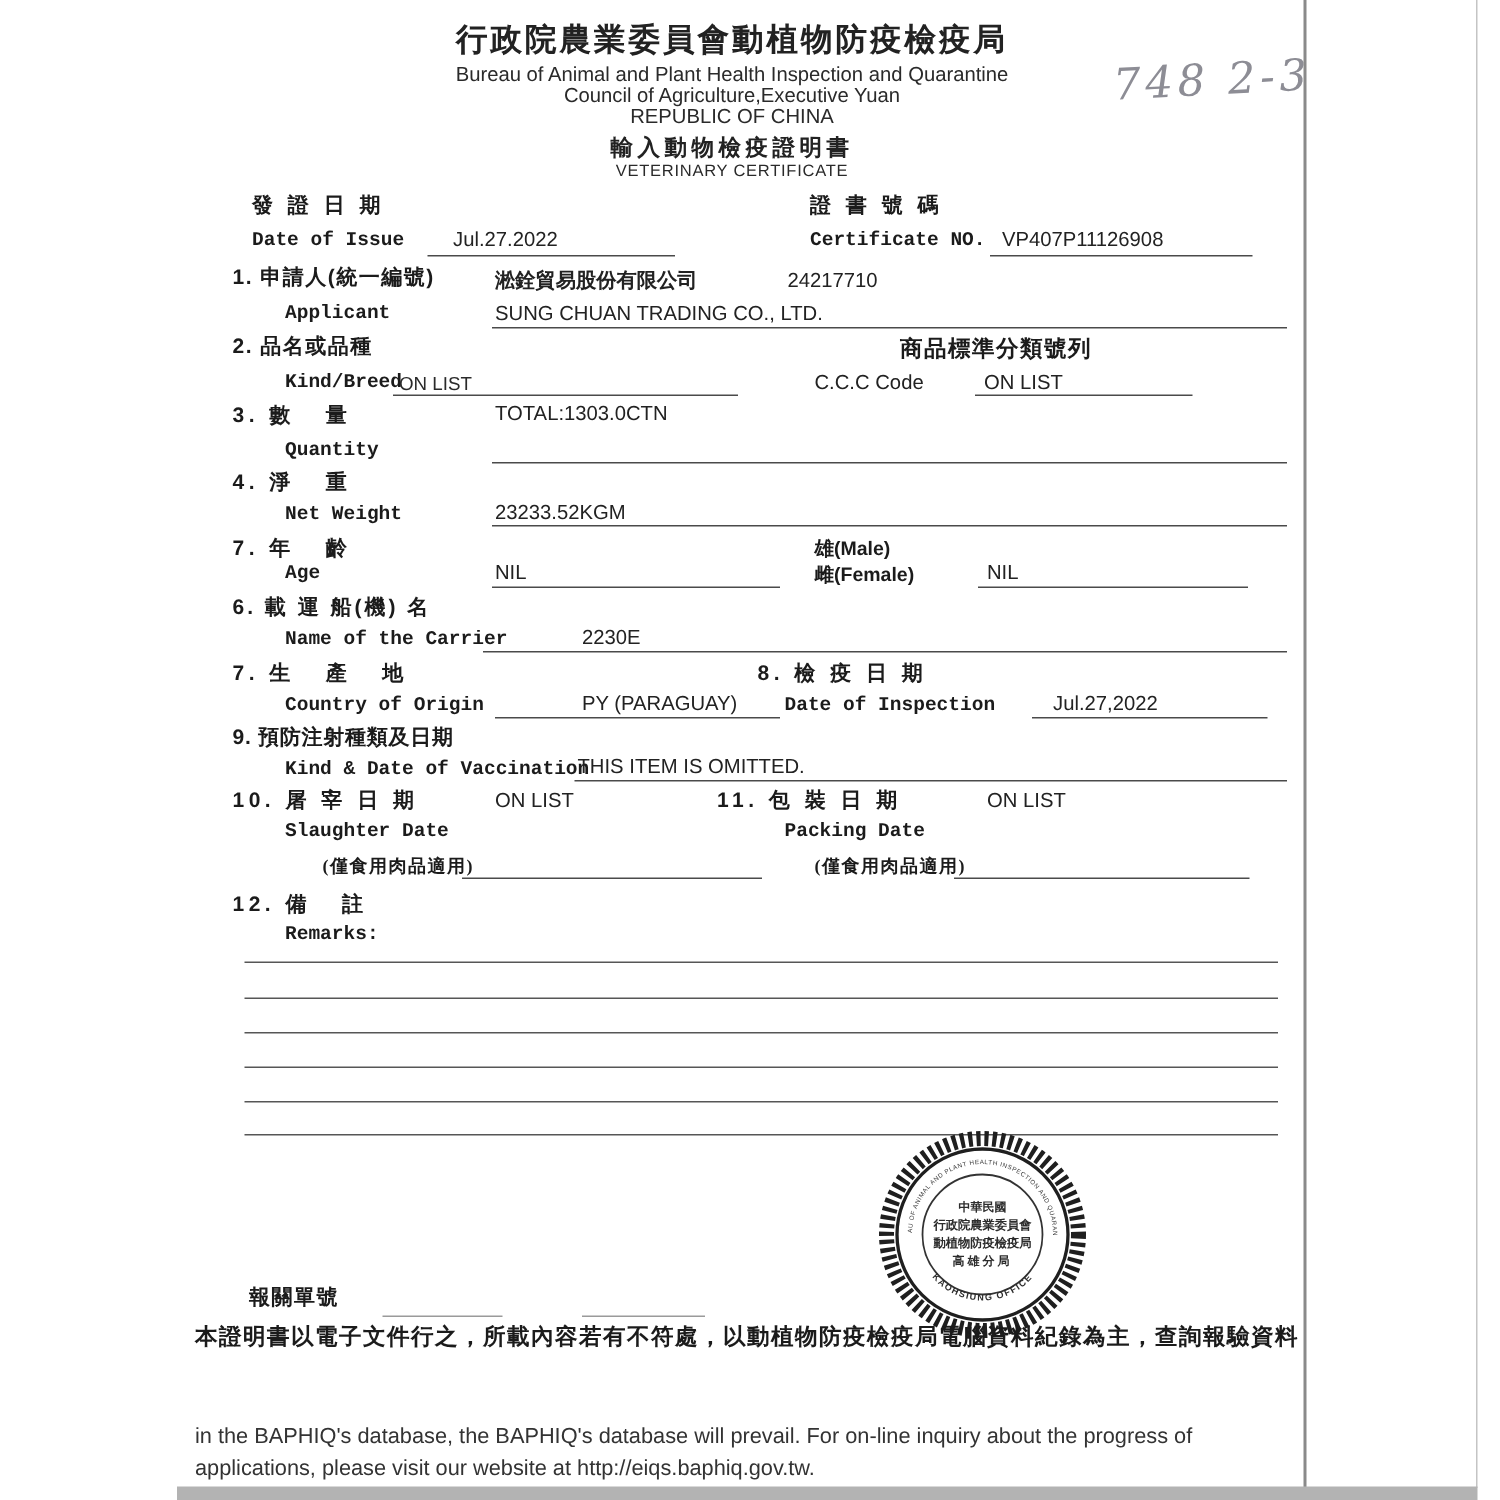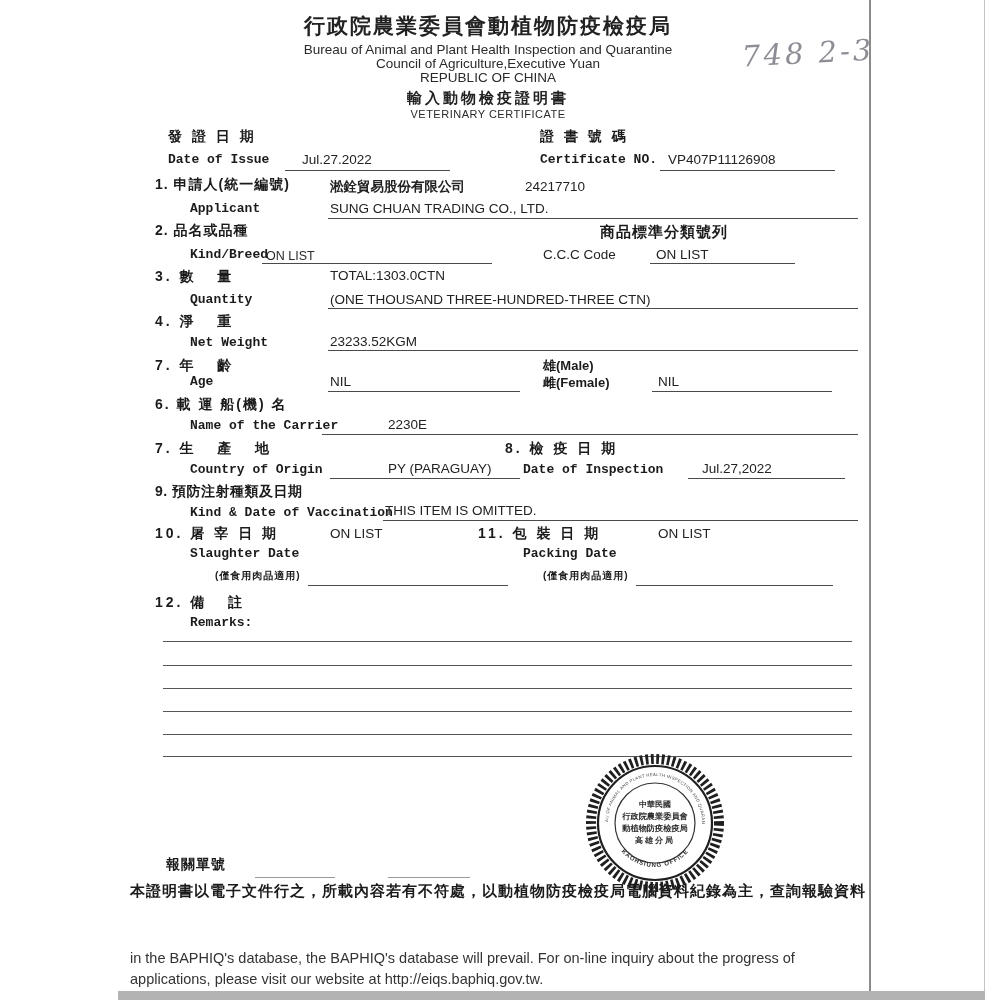--- a/index.html
+++ b/index.html
@@ -9,21 +9,21 @@
     font-family:"Liberation Sans","DejaVu Sans",sans-serif;
     color:#1c1c1c; overflow:hidden;
   }
   .abs { position:absolute; white-space:pre; }
   .center { text-align:center; left:0; width:976px; }
   .zh-head { font-weight:bold; font-size:21px; letter-spacing:2px; color:#222; }
   .en-head { font-size:13.5px; color:#2a2a2a; }
   .zh-title { font-weight:bold; font-size:15px; letter-spacing:3px; color:#222; }
   .en-title { font-size:11px; letter-spacing:0.5px; color:#2a2a2a; }
   .zh-label { font-weight:bold; font-size:14px; letter-spacing:3px; color:#1b1b1b; }
-  .zh-small { font-weight:bold; font-size:10px; letter-spacing:1px; color:#1b1b1b; }
+  .zh-small { font-weight:bold; font-size:12px; letter-spacing:1px; color:#1b1b1b;font-family:Liberation Serif, serif; }
   .en-label { font-family:"Liberation Mono","DejaVu Sans Mono",monospace; font-weight:bold; font-size:13px; color:#1b1b1b; }
   .value { font-size:13.5px; color:#222; }
   .value-sm { font-size:12.5px; color:#2a2a2a; }
   .uline { position:absolute; height:0; border-bottom:1.5px solid #4a4a4a; }
   .hairline { position:absolute; height:0; border-bottom:1px solid #9a9a9a; }
   .remark-line { position:absolute; left:163px; width:689px; height:0; border-bottom:1.5px solid #565656; }
   .handwrite {
     font-family:"DejaVu Serif","Liberation Serif",serif; font-style:italic;
     font-size:29px; color:#8d8d95; letter-spacing:3px; transform:rotate(-3deg);
   }
@@ -67,21 +67,20 @@
   <div class="abs en-label" style="left:190px; top:247px">Kind/Breed</div>
   <div class="abs value-sm" style="left:266px; top:249px">ON LIST</div>
   <div class="uline" style="left:262px; top:263px; width:230px"></div>
   <div class="abs value" style="left:543px; top:247px">C.C.C Code</div>
   <div class="abs value" style="left:656px; top:247px">ON LIST</div>
   <div class="uline" style="left:650px; top:263px; width:145px"></div>
 
   <div class="abs zh-label" style="left:155px; top:268px">3. 數   量</div>
   <div class="abs value" style="left:330px; top:268px">TOTAL:1303.0CTN</div>
   <div class="abs en-label" style="left:190px; top:292px">Quantity</div>
-  <div class="abs value" style="left:330px; top:292px">(ONE THOUSAND THREE-HUNDRED-THREE CTN)</div>
   <div class="uline" style="left:328px; top:308px; width:530px"></div>
 
   <div class="abs zh-label" style="left:155px; top:313px">4. 淨   重</div>
   <div class="abs en-label" style="left:190px; top:335px">Net Weight</div>
   <div class="abs value" style="left:330px; top:334px">23233.52KGM</div>
   <div class="uline" style="left:328px; top:350px; width:530px"></div>
 
   <div class="abs zh-label" style="left:155px; top:357px">7. 年   齡</div>
   <div class="abs zh-label" style="left:543px; top:357px; font-size:13px; letter-spacing:0">雄(Male)</div>
   <div class="abs en-label" style="left:190px; top:374px">Age</div>

